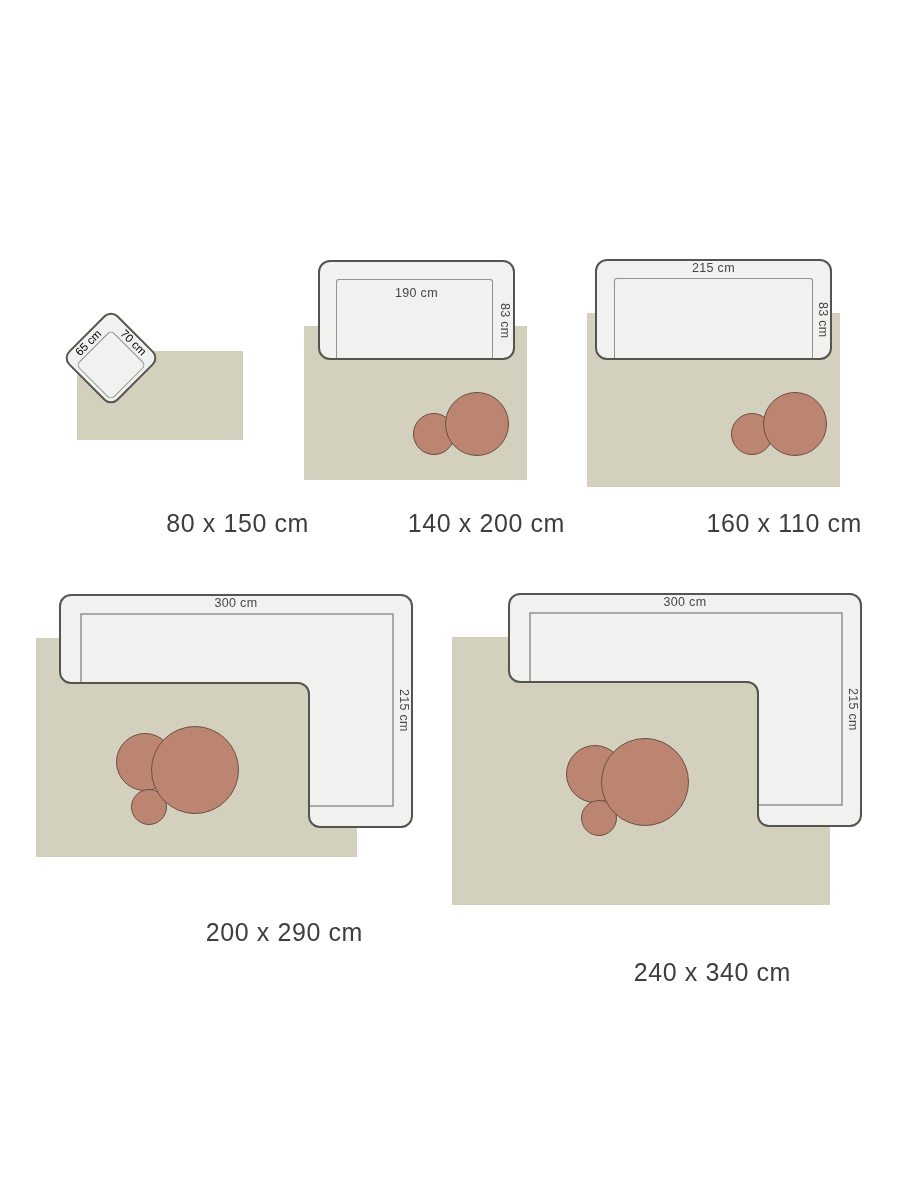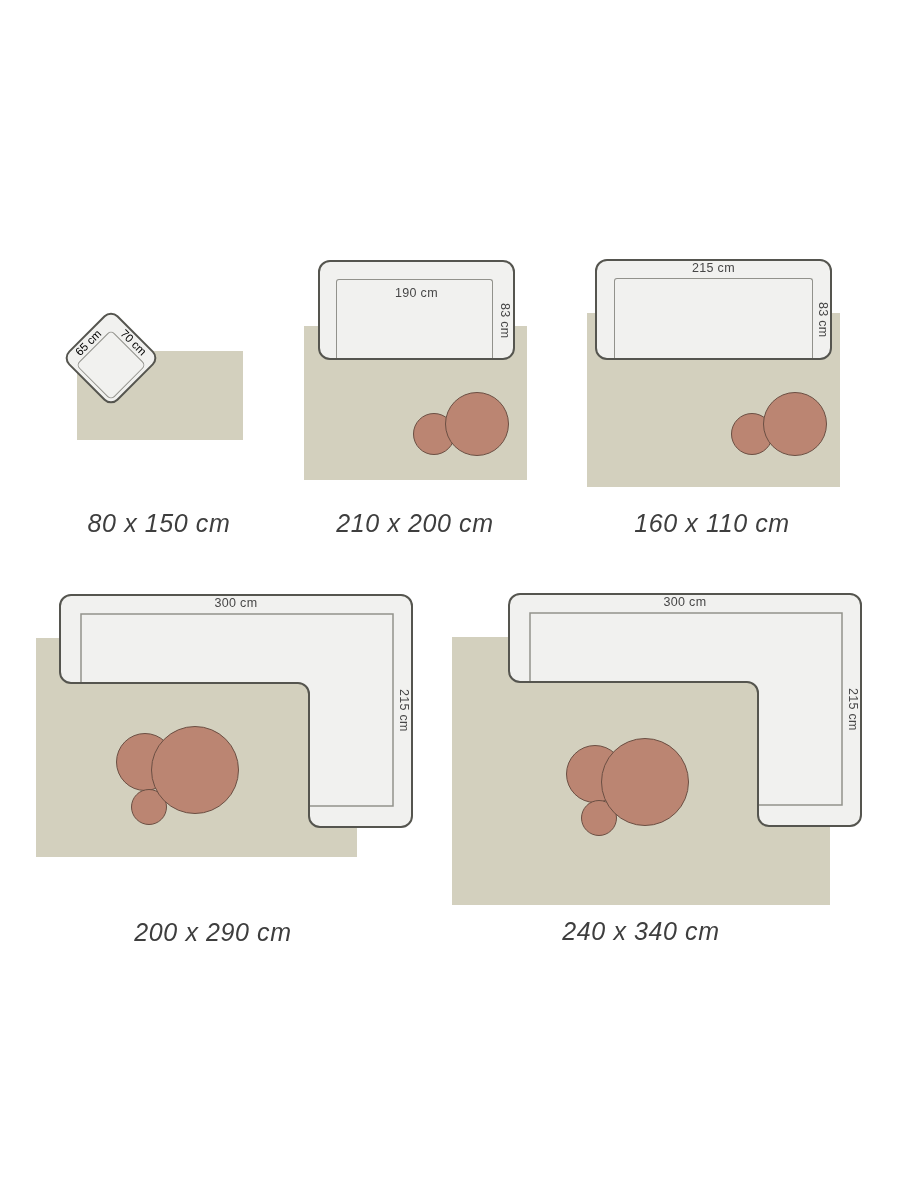--- a/index.html
+++ b/index.html
@@ -38,27 +38,26 @@
     white-space:nowrap;
   }
   .dim-label.vertical{
     writing-mode:vertical-rl;
     display:flex;align-items:center;justify-content:center;
     text-align:center;
   }
   .size-label{
     position:absolute;
     width:300px;
-    text-align:center;
+    text-align:right;
     font-size:25px;
     letter-spacing:0.6px;
     color:var(--label-color,#3e3e3e);
     line-height:1;
     white-space:nowrap;
-    font-style:italic;
   }
   .table{
     position:absolute;
     box-sizing:border-box;
     border-radius:50%;
     background:var(--table-fill,#bb8572);
     border:1.5px solid var(--table-border,#6b4f43);
   }
   .armchair{
     position:absolute;
@@ -108,21 +107,21 @@
 
   <section>
     <div class="rug" style="left:304px;top:326px;width:223px;height:154px;"></div>
     <div class="sofa" style="left:318px;top:260px;width:197px;height:100px;">
       <div class="sofa-seat" style="left:16px;top:17px;right:20px;"></div>
     </div>
     <span class="dim-label" style="left:318px;top:263px;width:197px;margin-top:24px;">190 cm</span>
     <span class="dim-label vertical" style="left:497px;top:281px;width:14px;height:79px;">83 cm</span>
     <div class="table" style="left:413px;top:413px;width:42px;height:42px;"></div>
     <div class="table" style="left:445px;top:392px;width:64px;height:64px;"></div>
-    <div class="size-label" style="left:265px;top:511px;">210 x 200 cm</div>
+    <div class="size-label" style="left:265px;top:511px;">140 x 200 cm</div>
   </section>
 
   <section>
     <div class="rug" style="left:587px;top:313px;width:253px;height:174px;"></div>
     <div class="sofa" style="left:595px;top:259px;width:237px;height:101px;">
       <div class="sofa-seat" style="left:17px;top:17px;right:17px;"></div>
     </div>
     <span class="dim-label" style="left:595px;top:262px;width:237px;">215 cm</span>
     <span class="dim-label vertical" style="left:815px;top:280px;width:14px;height:80px;">83 cm</span>
     <div class="table" style="left:731px;top:413px;width:42px;height:42px;"></div>
@@ -148,16 +147,16 @@
     <div class="rug" style="left:452px;top:637px;width:378px;height:268px;"></div>
     <svg class="corner-sofa" style="left:508px;top:593px;" width="354" height="234" viewBox="0 0 354 234">
       <path d="M12,1 H342 A11,11 0 0 1 353,12 V222 A11,11 0 0 1 342,233 H261 A11,11 0 0 1 250,222 V100 A11,11 0 0 0 239,89 H12 A11,11 0 0 1 1,78 V12 A11,11 0 0 1 12,1 Z" style="fill:var(--sofa-fill,#f1f1ef);stroke:var(--sofa-border,#55554f);stroke-width:2"></path>
       <polyline points="22,88 22,20 334,20 334,212 251,212" style="fill:none;stroke:var(--seat-line,#92928c);stroke-width:1.5"></polyline>
     </svg>
     <span class="dim-label" style="left:508px;top:596px;width:354px;">300 cm</span>
     <span class="dim-label vertical" style="left:844px;top:613px;width:16px;height:192px;">215 cm</span>
     <div class="table" style="left:566px;top:745px;width:58px;height:58px;"></div>
     <div class="table" style="left:581px;top:800px;width:36px;height:36px;"></div>
     <div class="table" style="left:601px;top:738px;width:88px;height:88px;"></div>
-    <div class="size-label" style="left:491px;top:919px;">240 x 340 cm</div>
+    <div class="size-label" style="left:491px;top:960px;">240 x 340 cm</div>
   </section>
 
 </div>
 
 </body></html>

